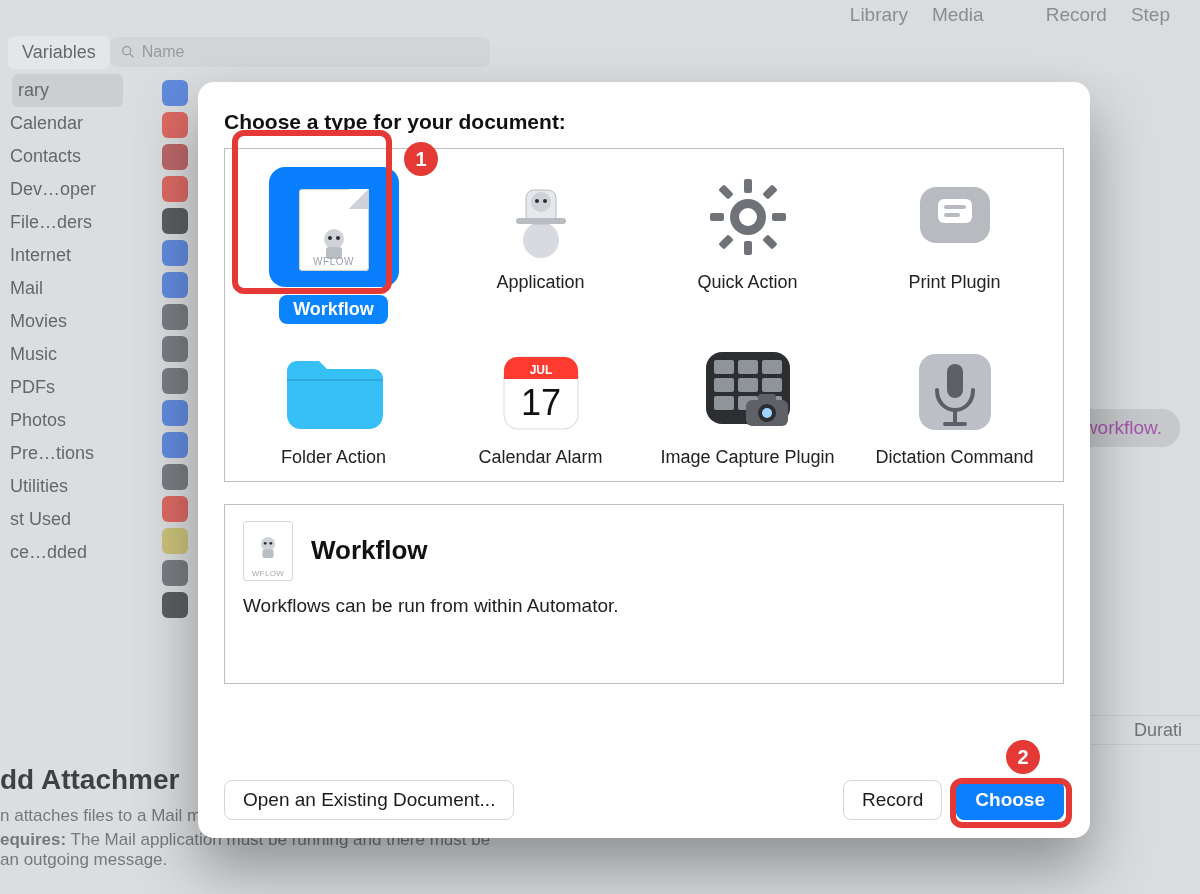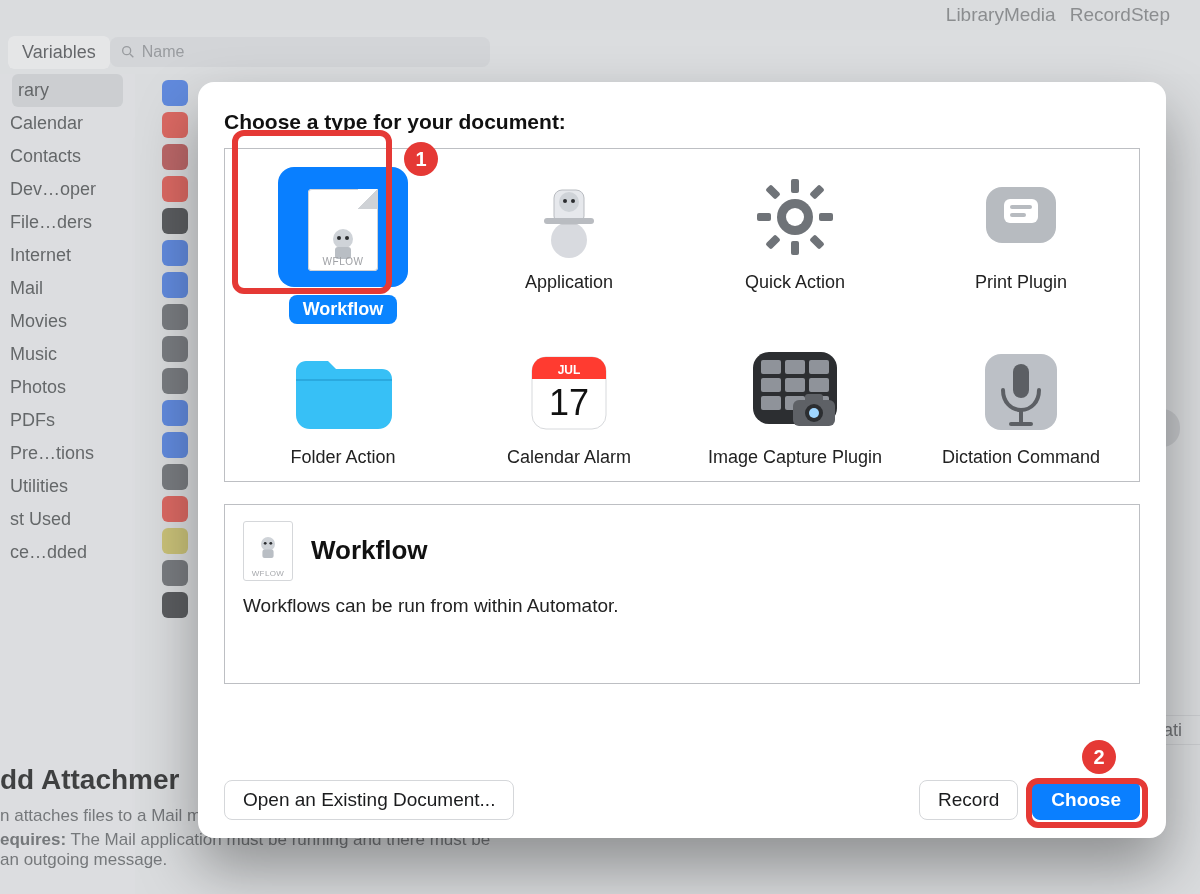--- a/index.html
+++ b/index.html
@@ -13,42 +13,42 @@
     --border:#c9cbcf;
     --row-border:#bdbfc3;
     --dim-overlay:rgba(255,255,255,0.55);
     --dim-overlay2:rgba(180,182,186,0.35);
     --gray-bubble:#cfd1d5;
   }
   *{box-sizing:border-box;font-family:-apple-system,BlinkMacSystemFont,"Helvetica Neue",Arial,sans-serif}
   html,body{margin:0;padding:0;width:1200px;height:894px;overflow:hidden;background:var(--bg)}
   
   .bgwin{position:absolute;inset:0;background:#eef0f2;filter:grayscale(10%);}
-  .toolbar{position:absolute;top:0;left:0;right:0;height:30px;display:flex;align-items:center;justify-content:flex-end;padding-right:30px;color:#757779;font-size:19px}
+  .toolbar{position:absolute;top:0;left:0;right:0;height:30px;display:flex;align-items:center;justify-content:flex-end;gap:24px;padding-right:30px;color:#757779;font-size:19px}
   .topbar{position:absolute;top:30px;left:0;right:0;height:44px;display:flex;align-items:center;gap:0;padding:0 8px;background:#f0f1f3}
   .seg{display:flex;border-radius:6px;overflow:hidden}
   .seg >div{padding:6px 14px;font-size:18px;color:#3b3d40}
   .seg .on{background:#ffffff;border-radius:6px}
   .search{flex:1;max-width:380px;display:flex;align-items:center;background:#e3e5e8;border-radius:8px;height:30px;padding:0 10px;color:#8a8d91}
   .search svg{margin-right:6px}
   .sidecol{position:absolute;top:74px;left:0;width:135px;bottom:0;background:#f1f2f4;font-size:18px;color:#3a3c3e}
   .sidecol .item{padding:6px 12px 6px 10px;display:flex;align-items:center;white-space:nowrap;overflow:hidden;text-overflow:ellipsis}
   .sidecol .sel{background:#d9dbde;border-radius:6px;margin:0 12px;padding-left:6px}
   .iconcol{position:absolute;top:74px;left:150px;width:50px;bottom:0;}
   .iconcol .dot{width:26px;height:26px;border-radius:6px;margin:6px auto}
   .rightgray{position:absolute;top:74px;left:500px;right:0;bottom:190px;background:#eef0f2}
   .wfhint{position:absolute;right:20px;top:335px;background:var(--gray-bubble);color:#a21caf;font-size:19px;padding:8px 18px;border-radius:18px}
   .bottomrow{position:absolute;left:500px;right:0;top:715px;height:30px;border-top:1px solid #d7d9dc;border-bottom:1px solid #d7d9dc;display:flex;justify-content:flex-end;align-items:center;padding:0 18px;color:#4c4e51;font-size:18px}
   .addattach{position:absolute;left:0;top:764px;width:500px;padding:0 0 0 0;color:#000;text-align:left}
   .addattach h2{font-size:28px;font-weight:700;margin:0 0 10px}
   .addattach p{margin:4px 0;font-size:17px;color:#545659}
   .dim{position:absolute;inset:0;background:var(--dim-overlay2)}
 
   
-  .modal{position:absolute;left:198px;top:82px;width:968px;height:756px;background:#ffffff;border-radius:16px;box-shadow:0 30px 60px rgba(0,0,0,0.35);padding:22px 26px 18px}
+  .modal{position:absolute;left:198px;top:82px;width:892px;height:756px;background:#ffffff;border-radius:16px;box-shadow:0 30px 60px rgba(0,0,0,0.35);padding:22px 26px 18px}
   .modal-title{font-size:21px;font-weight:700;color:#111;margin:6px 0 14px}
   .grid-wrap{border:1px solid var(--row-border);padding:18px 10px 12px}
   .grid{display:grid;grid-template-columns:repeat(4,1fr);gap:18px 10px}
   .cell{display:flex;flex-direction:column;align-items:center;justify-content:flex-start;position:relative}
   .iconbox{width:110px;height:100px;display:flex;align-items:center;justify-content:center}
   .celllabel{font-size:18px;color:#222;text-align:center;margin-top:4px;line-height:1.25}
   .sel-plate{width:130px;height:120px;border-radius:16px;background:var(--blue-sel);display:flex;flex-direction:column;align-items:center;justify-content:center;padding-top:6px}
   .sel-plate .doc{width:70px;height:82px;background:#fff;border-radius:4px;position:relative;box-shadow:inset 0 0 0 1px #d0d2d5}
   .sel-plate .doc::after{content:"";position:absolute;right:0;top:0;width:20px;height:20px;background:linear-gradient(135deg,#fff 49%,#cfd2d6 50%)}
   .sel-plate .robot{position:absolute;left:50%;top:36px;transform:translateX(-50%);width:40px;height:40px}
@@ -101,22 +101,22 @@
   <div class="sidecol" id="sidecol">
       <div class="item sel">rary</div>
       <div class="item">Calendar</div>
       <div class="item">Contacts</div>
       <div class="item">Dev…oper</div>
       <div class="item">File…ders</div>
       <div class="item">Internet</div>
       <div class="item">Mail</div>
       <div class="item">Movies</div>
       <div class="item">Music</div>
+      <div class="item">PDFs</div>
       <div class="item">Photos</div>
-      <div class="item">PDFs</div>
       <div class="item">Pre…tions</div>
       <div class="item">Utilities</div>
       <div class="item">st Used</div>
       <div class="item">ce…dded</div>
     </div>
   <div class="iconcol" id="iconcol">
       <div class="dot" style="background: rgb(47, 114, 255);"></div>
       <div class="dot" style="background: rgb(255, 59, 48);"></div>
       <div class="dot" style="background: rgb(201, 58, 58);"></div>
       <div class="dot" style="background: rgb(255, 59, 48);"></div>

